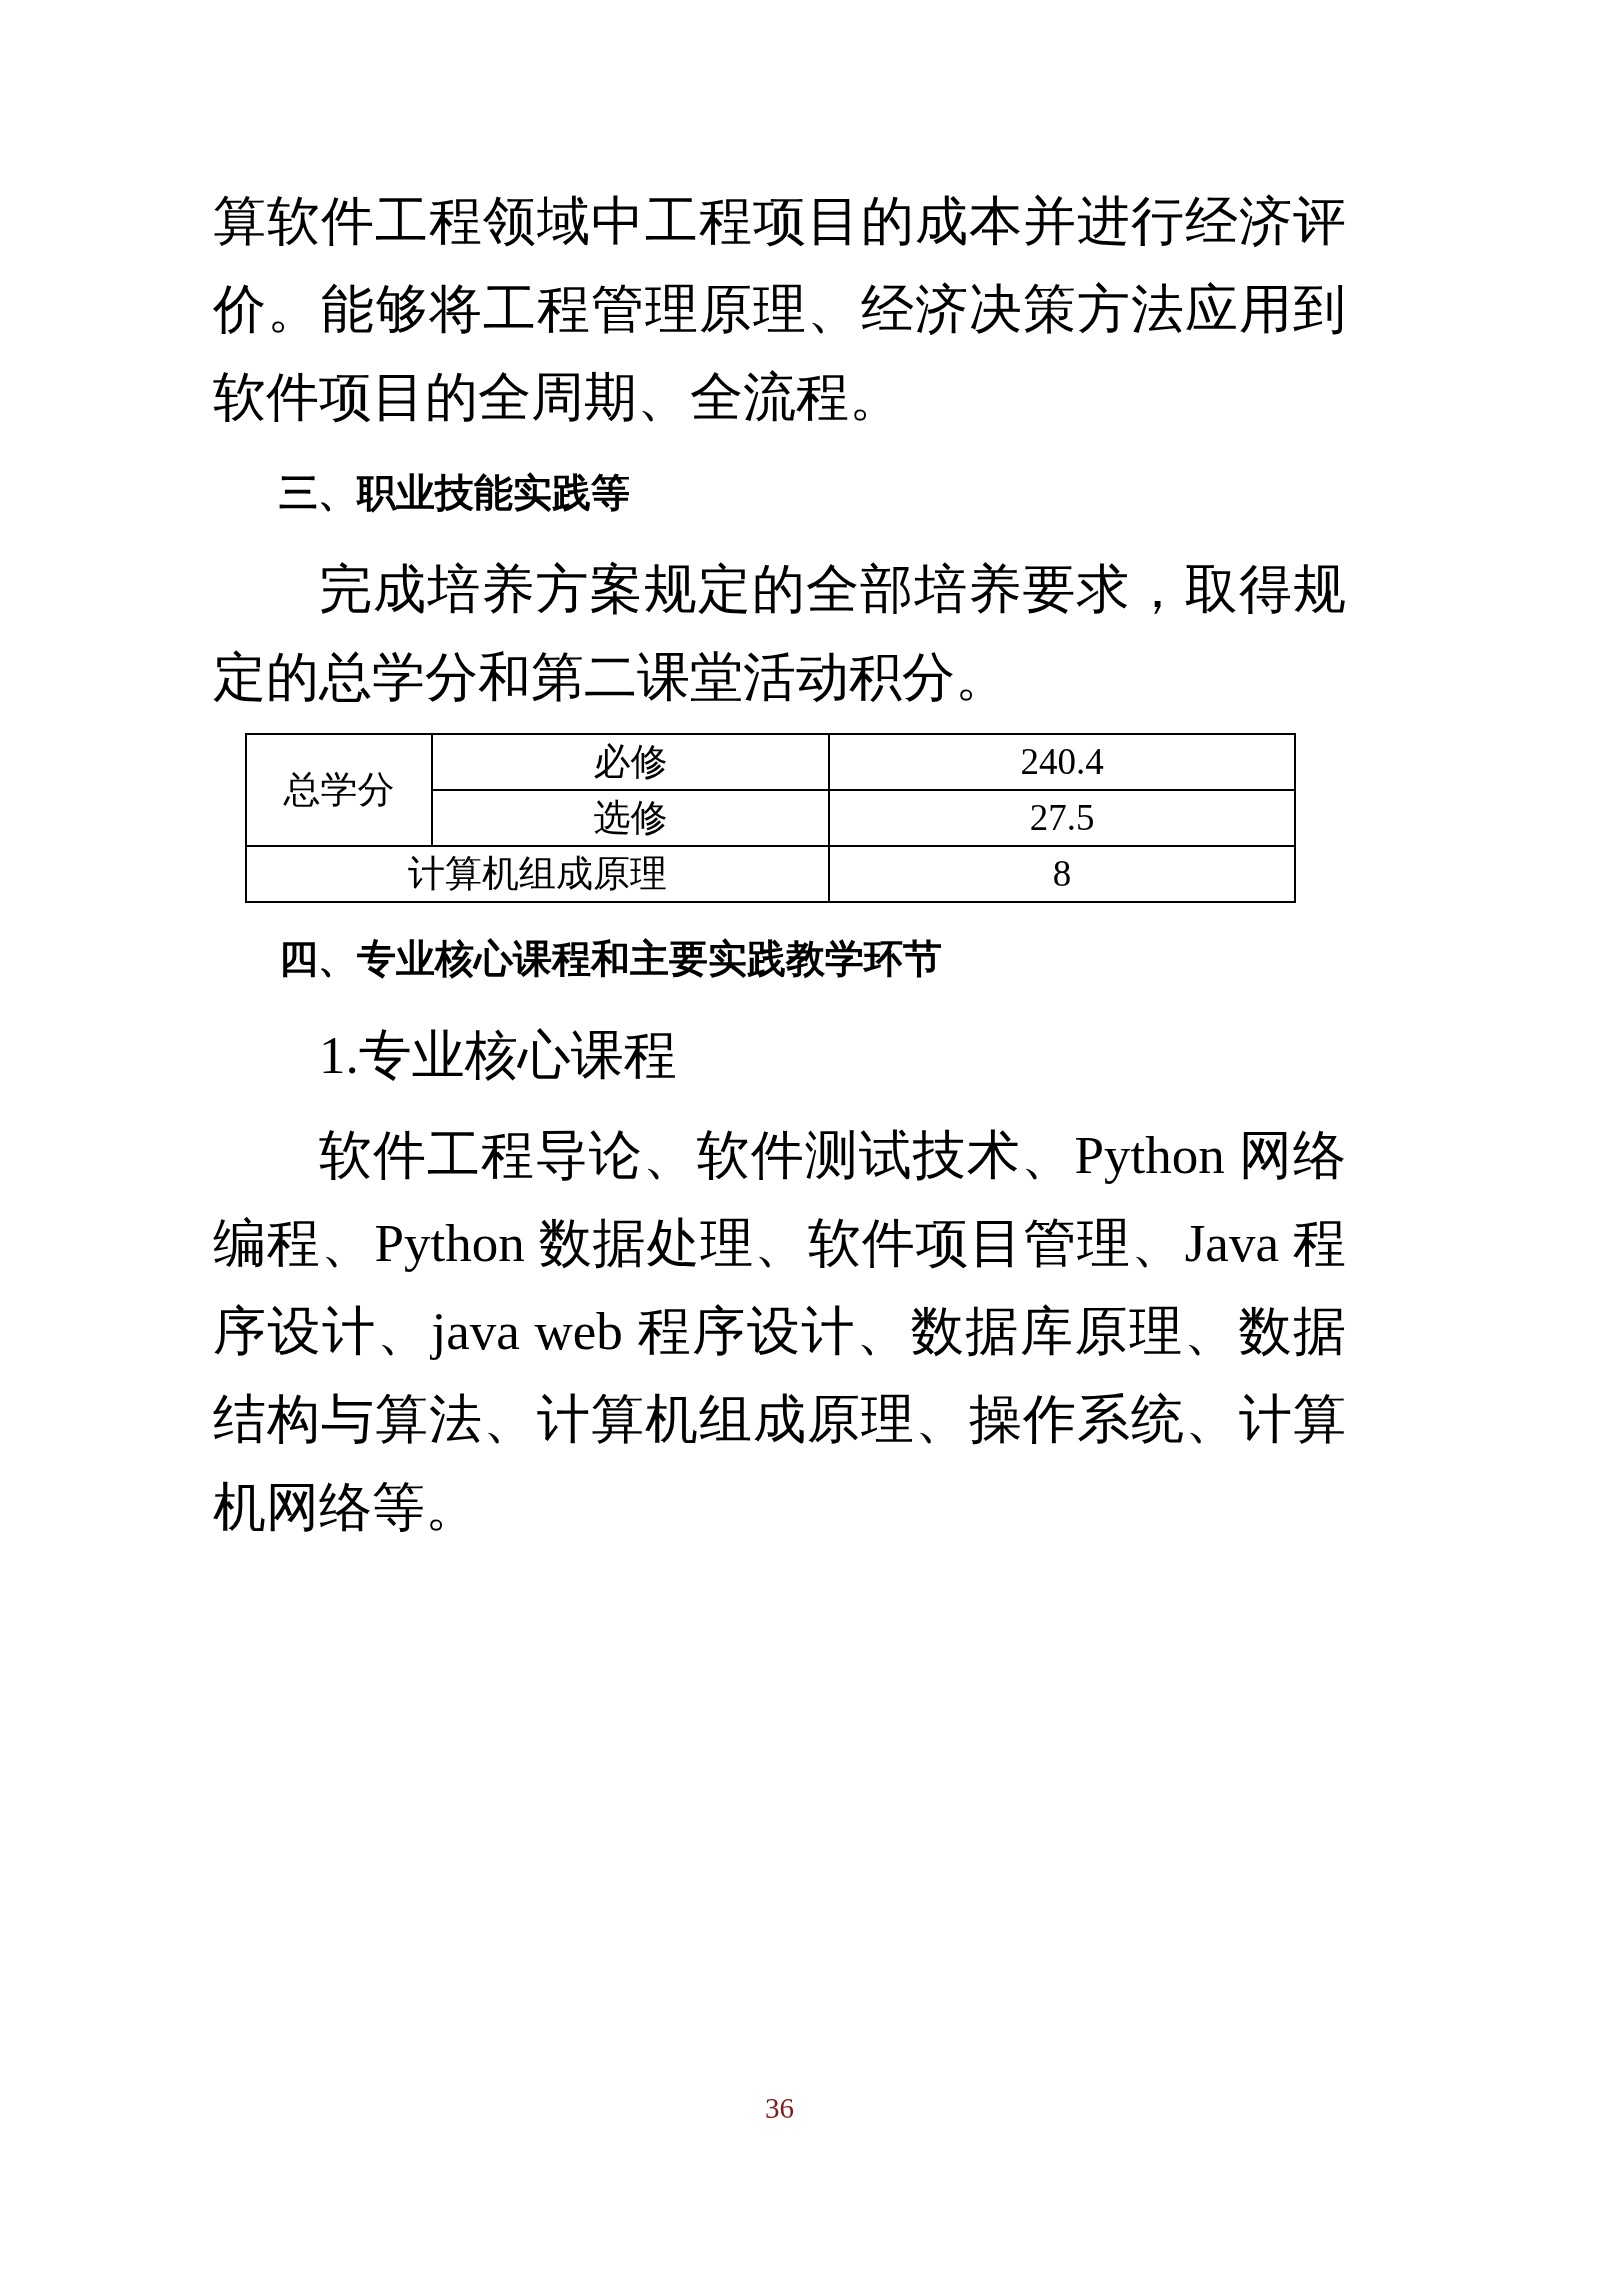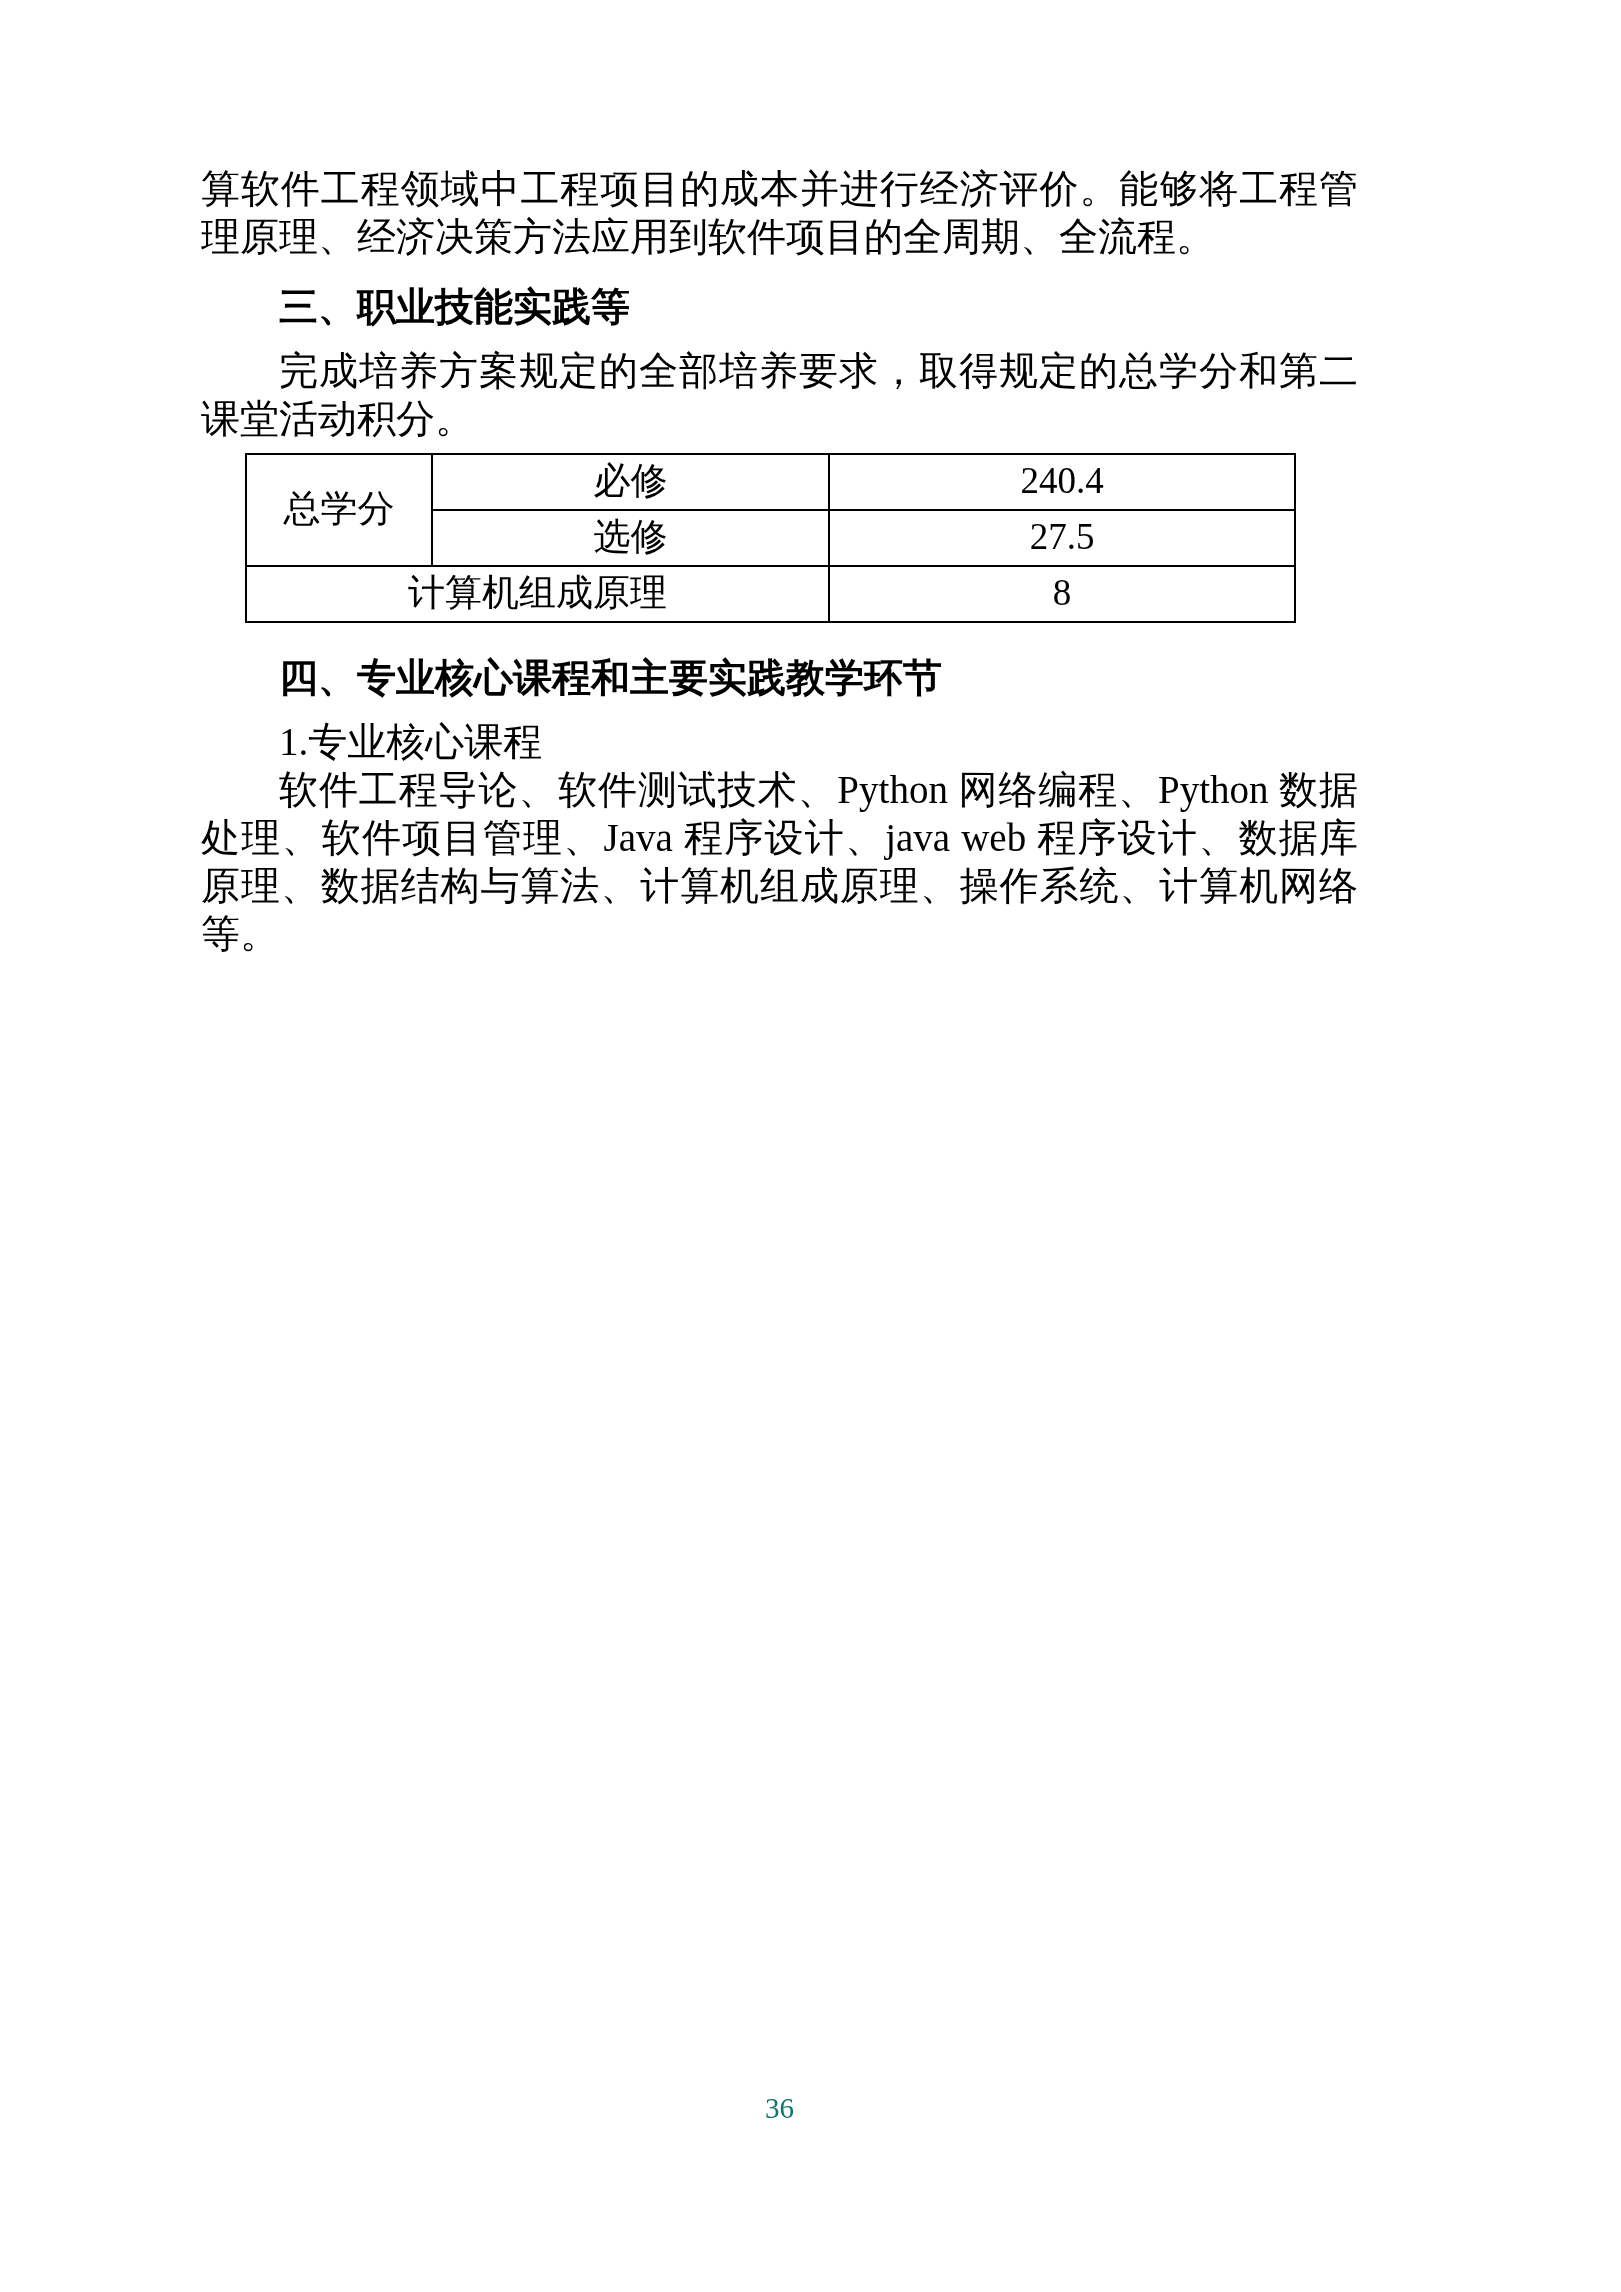--- a/index.html
+++ b/index.html
@@ -22,24 +22,24 @@
     height: 2293px;
     background: #ffffff;
   }
   .content {
     position: absolute;
     left: 201px;
     top: 165px;
     width: 1157px;
   }
   .para {
-    font-size: 39px;
-    line-height: 48px;
+    font-size: 53px;
+    line-height: 88px;
     text-align: justify;
-    margin: 0;
+    margin: 12px;
     word-break: break-all;
   }
   .ti { text-indent: 2em; }
   .heading {
     font-size: 39px;
     line-height: 80px;
     font-weight: bold;
     text-indent: 2em;
     margin: 0;
   }
@@ -63,21 +63,21 @@
     padding: 0;
     height: 54px;
   }
   .page-number {
     position: absolute;
     top: 2092px;
     left: 201px;
     width: 1157px;
     text-align: center;
     font-size: 29px;
-    color: #0f766e;
+    color: #7f1d1d;
   }
 </style>
 </head>
 <body>
 
 <div class="page">
   <div class="content">
 
     <p class="para">算软件工程领域中工程项目的成本并进行经济评价。能够将工程管理原理、经济决策方法应用到软件项目的全周期、全流程。</p>
 

